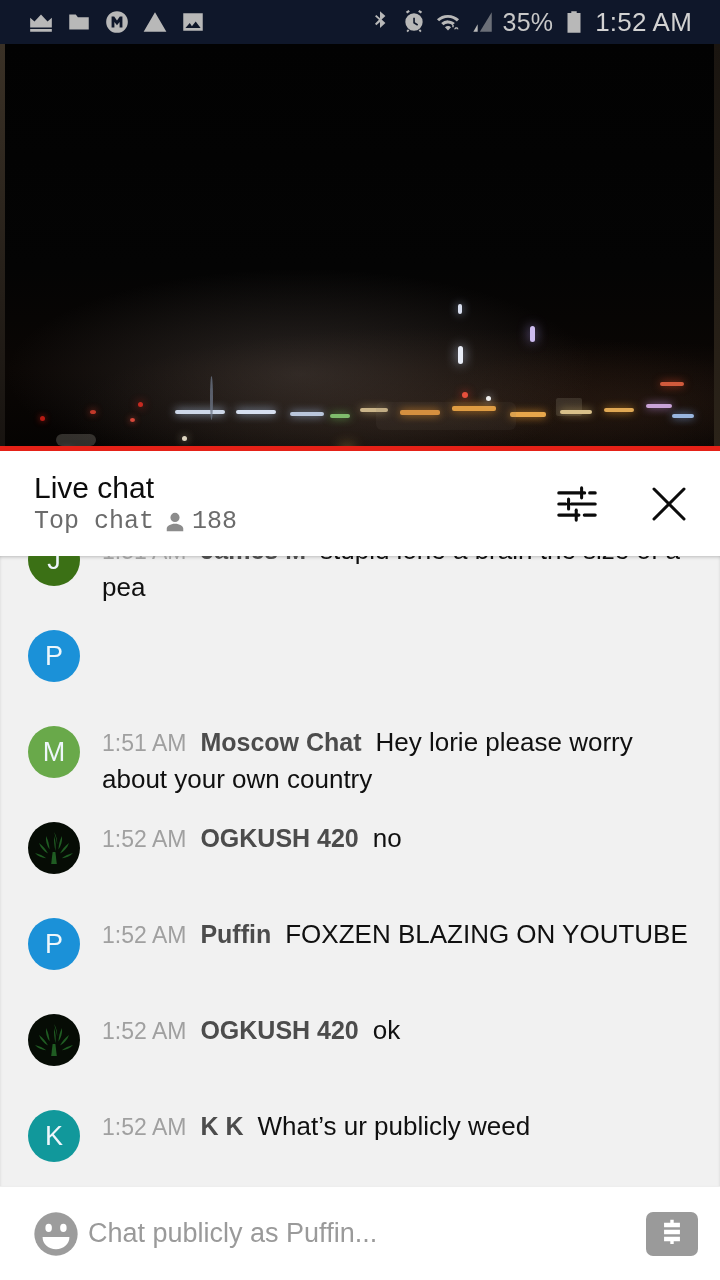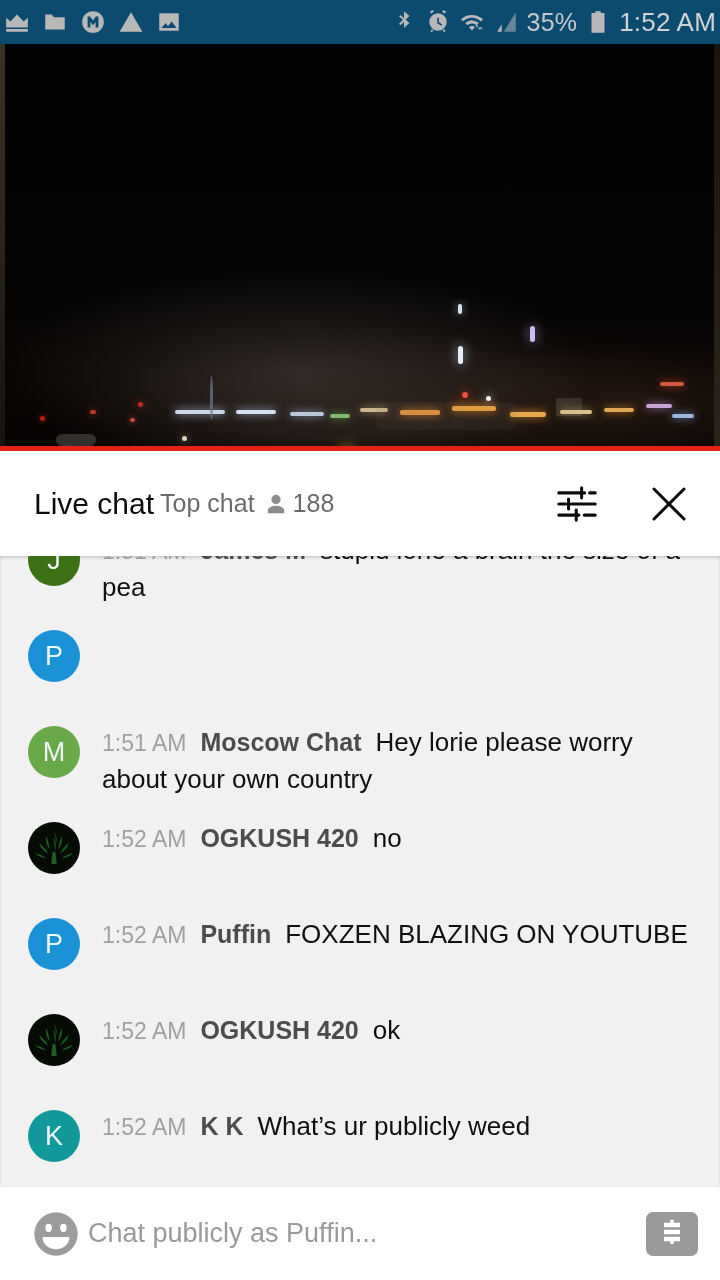--- a/index.html
+++ b/index.html
@@ -8,23 +8,23 @@
     background: #ffffff;
     font-family: "Liberation Sans", sans-serif;
     overflow: hidden;
   }
   #app { position: relative; width: 720px; height: 1280px; }
 
   
   .statusbar {
     position: absolute; top: 0; left: 0;
     width: 720px; height: 44px;
-    background: #0c4a6e;
+    background: #0f172a;
     display: flex; align-items: center;
-    padding: 0 4px;
+    padding: 0 28px;
     color: #b8b8b8;
   }
   .sb-left { display: flex; align-items: center; gap: 12px; }
   .sb-right { display: flex; align-items: center; gap: 8px; margin-left: auto; }
   .sb-icon { width: 26px; height: 26px; display: block; }
   .sb-icon svg { width: 26px; height: 26px; display: block; fill: #b8b8b8; }
   .sb-text {
     font-size: 25px; color: #c8c8c8; letter-spacing: 0.2px;
     line-height: 1; white-space: nowrap;
   }
@@ -63,25 +63,25 @@
   }
 
   
   .chat-header {
     position: absolute; top: 451px; left: 0;
     width: 720px; height: 105px;
     background: #ffffff;
     display: flex; align-items: center;
     padding: 0 24px 0 34px;
   }
-  .chat-header-texts { display: flex; flex-direction: row; gap: 6px; }
+  .chat-header-texts { display: flex; flex-direction: column; gap: 6px; }
   .chat-title {
     font-size: 30px; color: #0c0c0c; line-height: 1;
   }
-  .chat-sub { display: flex; align-items: center; gap: 10px; }
+  .chat-sub { display: flex; align-items: center; gap: 10px; font-family: Liberation Mono, monospace; }
   .chat-mode { font-size: 25px; color: #6b6b6b; line-height: 1; }
   .viewer-wrap { display: flex; align-items: center; gap: 6px; }
   .person-icon svg { width: 22px; height: 22px; display: block; fill: #8c8c8c; }
   .viewer-count { font-size: 25px; color: #6b6b6b; line-height: 1; }
   .header-actions { margin-left: auto; display: flex; align-items: center; gap: 38px; }
   .hdr-btn { width: 54px; height: 54px; display: flex; align-items: center; justify-content: center; }
   .hdr-btn svg { display: block; }
 
   
   .chat-list {

